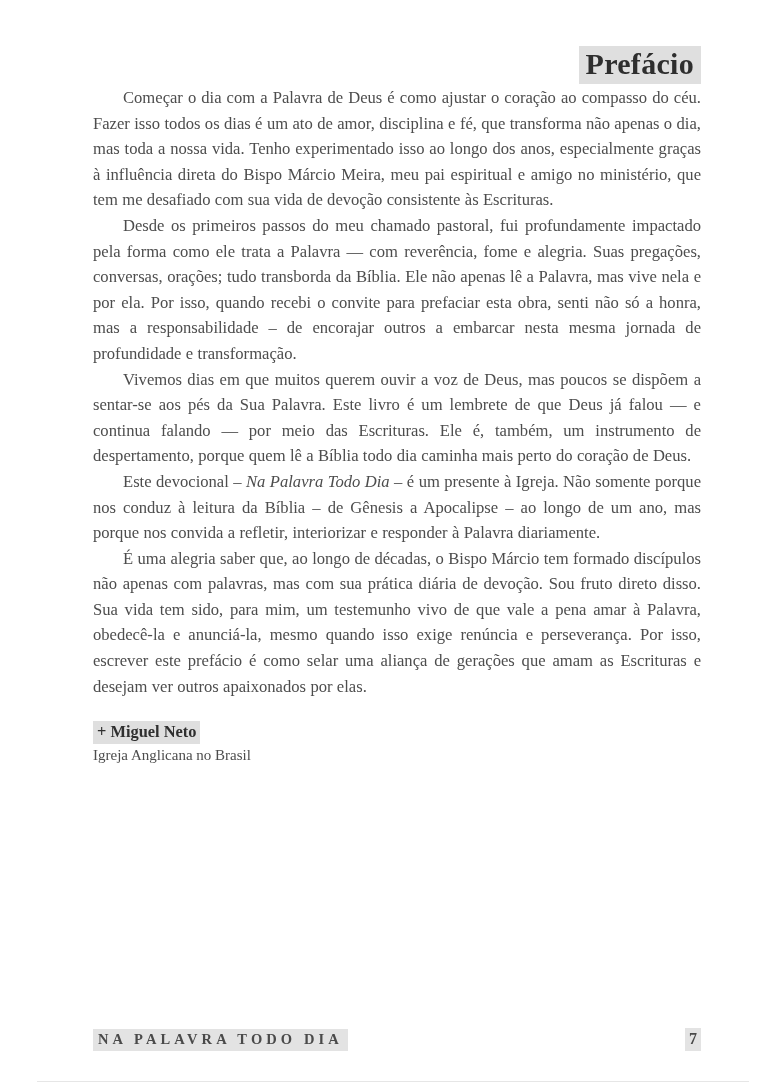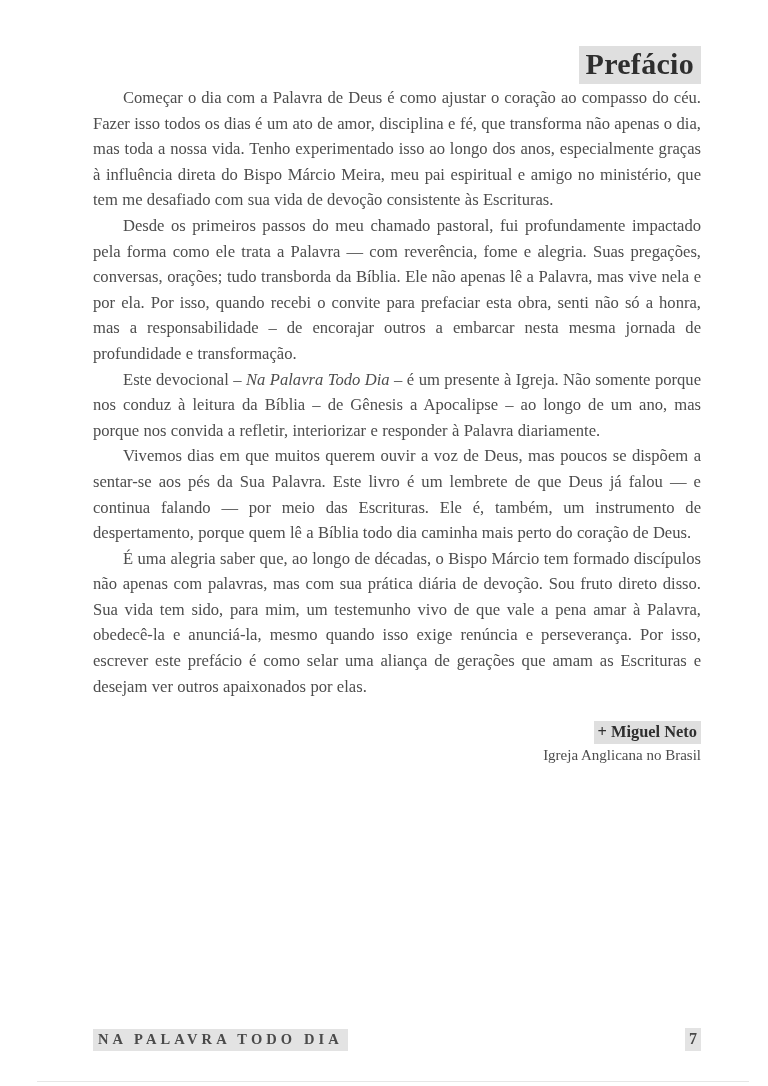--- a/index.html
+++ b/index.html
@@ -66,21 +66,20 @@
     hyphens: none;
     word-spacing: 0.2px;
   }
   .para em {
     font-style: italic;
   }
 
   
   .signature {
     margin-top: 22px;
-    text-align: right;
     line-height: 1.22;
   }
   .sig-name {
     display: inline-block;
     font-size: 16.4px;
     font-weight: bold;
     color: #2f2f2f;
     background: #dfdfdf;
     padding: 1px 4px 2px 4px;
   }
@@ -137,23 +136,23 @@
     <div class="title-row">
       <span class="title">Prefácio</span>
     </div>
 
     <div class="body-text">
 
       <p class="para">Começar o dia com a Palavra de Deus é como ajustar o coração ao compasso do céu. Fazer isso todos os dias é um ato de amor, disciplina e fé, que transforma não apenas o dia, mas toda a nossa vida. Tenho experimentado isso ao longo dos anos, especialmente graças à influência direta do Bispo Márcio Meira, meu pai espiritual e amigo no ministério, que tem me desafiado com sua vida de devoção consistente às Escrituras.</p>
 
       <p class="para">Desde os primeiros passos do meu chamado pastoral, fui profundamente impactado pela forma como ele trata a Palavra — com reverência, fome e alegria. Suas pregações, conversas, orações; tudo transborda da Bíblia. Ele não apenas lê a Palavra, mas vive nela e por ela. Por isso, quando recebi o convite para prefaciar esta obra, senti não só a honra, mas a responsabilidade – de encorajar outros a embarcar nesta mesma jornada de profundidade e transformação.</p>
 
+      <p class="para">Vivemos dias em que muitos querem ouvir a voz de Deus, mas poucos se dispõem a sentar-se aos pés da Sua Palavra. Este livro é um lembrete de que Deus já falou — e continua falando — por meio das Escrituras. Ele é, também, um instrumento de despertamento, porque quem lê a Bíblia todo dia caminha mais perto do coração de Deus.</p>
+
       <p class="para"><span>Este devocional – </span><em>Na Palavra Todo Dia</em><span> – é um presente à Igreja. Não somente porque nos conduz à leitura da Bíblia – de Gênesis a Apocalipse – ao longo de um ano, mas porque nos convida a refletir, interiorizar e responder à Palavra diariamente.</span></p>
-
-      <p class="para">Vivemos dias em que muitos querem ouvir a voz de Deus, mas poucos se dispõem a sentar-se aos pés da Sua Palavra. Este livro é um lembrete de que Deus já falou — e continua falando — por meio das Escrituras. Ele é, também, um instrumento de despertamento, porque quem lê a Bíblia todo dia caminha mais perto do coração de Deus.</p>
 
       <p class="para">É uma alegria saber que, ao longo de décadas, o Bispo Márcio tem formado discípulos não apenas com palavras, mas com sua prática diária de devoção. Sou fruto direto disso. Sua vida tem sido, para mim, um testemunho vivo de que vale a pena amar à Palavra, obedecê-la e anunciá-la, mesmo quando isso exige renúncia e perseverança. Por isso, escrever este prefácio é como selar uma aliança de gerações que amam as Escrituras e desejam ver outros apaixonados por elas.</p>
 
 
     </div>
 
     <div class="signature">
       <span class="sig-name">+ Miguel Neto</span>
       <span class="sig-line">Igreja Anglicana no Brasil</span>
     </div>

